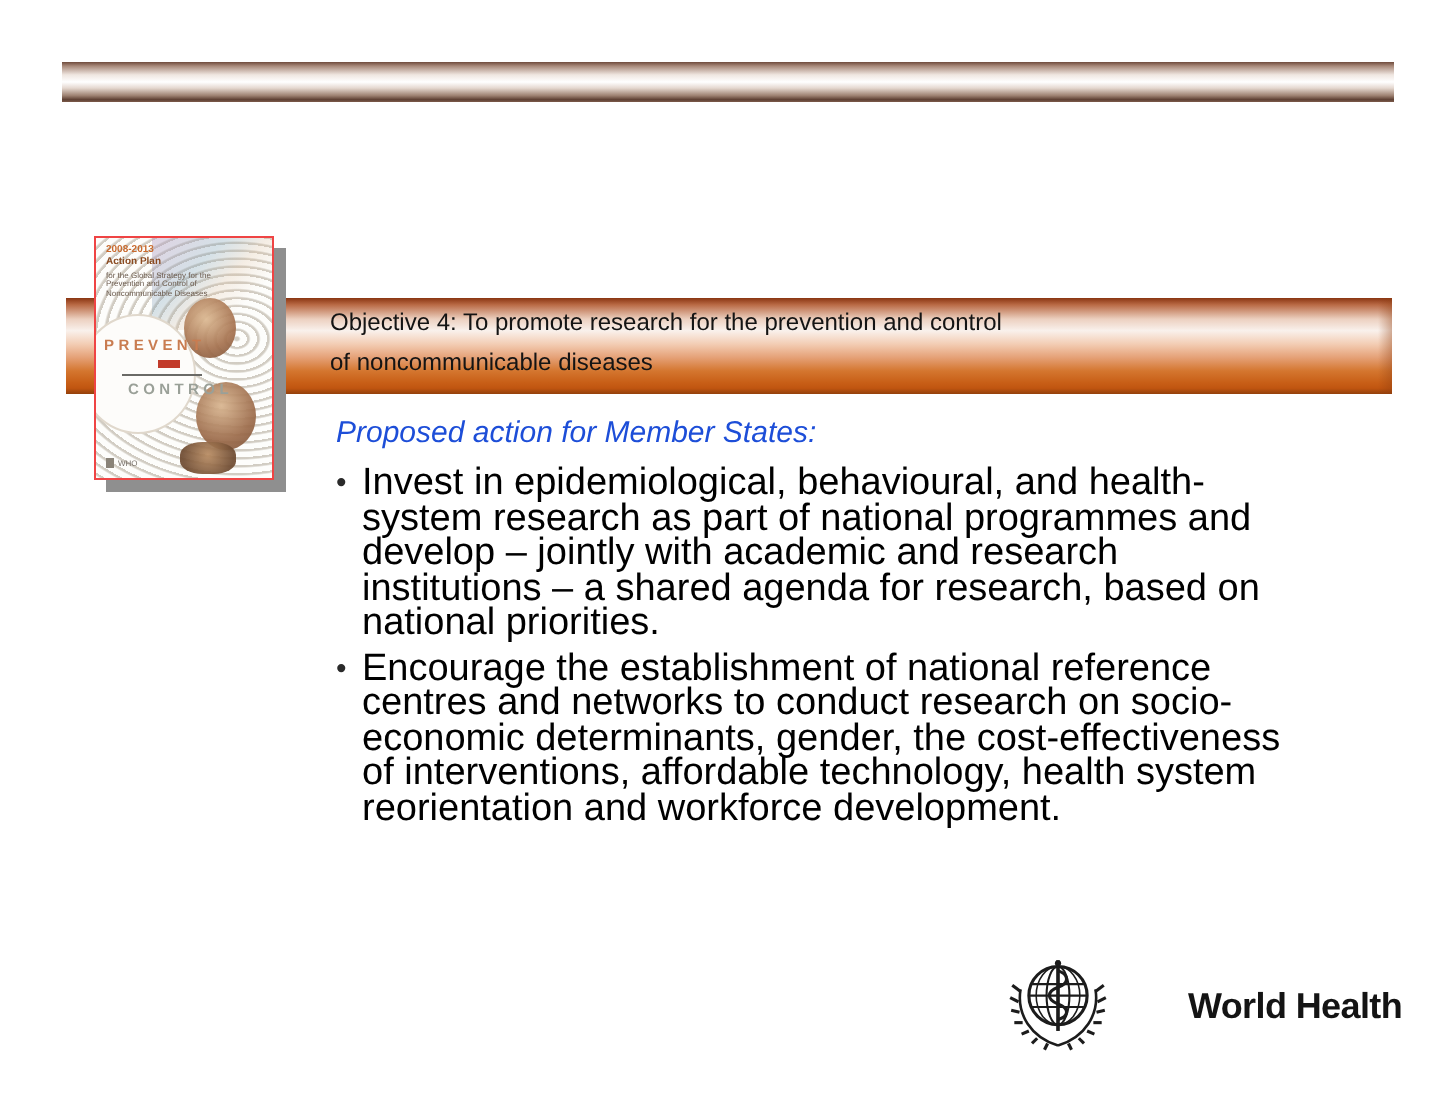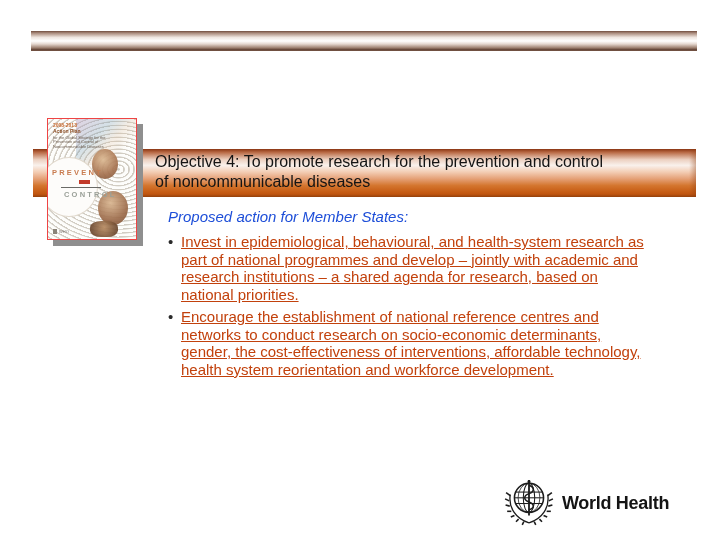--- a/index.html
+++ b/index.html
@@ -23,21 +23,21 @@
       var(--banner-dark-edge) 0%, #b96a45 7%, #ecd0c0 22%, #f9f1ec 34%,
       #f3cdb4 48%, #e5a177 62%, #d4762f 76%, #c85f17 88%,
       var(--banner-orange) 94%, #93400c 100%);
     box-sizing:border-box;padding:3px 8px 0 122px;
   }
   .title-banner::after{
     content:"";position:absolute;top:0;right:0;width:7px;height:100%;
     background:linear-gradient(90deg, rgba(140,60,15,0) 0%, rgba(140,60,15,.38) 100%);
   }
   .title-line{
-    font-size:16px;line-height:19.5px;color:#141414;white-space:nowrap;
+    font-size:12px;line-height:19.5px;color:#141414;white-space:nowrap;margin-left:10px;
   }
 
   
   .book{
     position:absolute;left:47px;top:118px;width:90px;height:122px;z-index:2;
     background:#fdfdfb;border:1px solid #ef4444;box-sizing:border-box;
     box-shadow:6px 6px 0 0 #8f8f8f;overflow:hidden;
   }
   .rings{
     position:absolute;inset:0;
@@ -81,28 +81,28 @@
   }
   .cover-footer-mark{position:absolute;left:5px;bottom:5px;font-size:4px;color:#77706a;
     border-left:4px solid #8a8378;padding-left:2px;}
 
   
   .content{position:absolute;left:168px;top:208px;width:470px;}
   .kicker{font-style:italic;font-size:15px;line-height:18px;color:#1d4ed8;}
   .bullets{list-style:none;margin:7px 0 0 0;padding:0;}
   .bullets li{
     position:relative;padding-left:13px;margin-bottom:5px;
-    font-size:15px;line-height:17.5px;color:#c2410c;width:465px;text-decoration:underline;
+    font-size:19px;line-height:17.5px;color:#000000;width:465px;
   }
   .bullets li::before{
     content:"\2022";position:absolute;left:0;top:0;color:#2a2a2a;font-size:15px;
   }
 
   
-  .who{position:absolute;left:503px;top:477px;display:flex;align-items:center;}
+  .who{position:absolute;left:503px;top:477px;display:flex;align-items:center;gap:32px;}
   .who-emblem{width:52px;height:52px;flex:0 0 auto;}
   .who-text{margin-left:7px;font-weight:bold;font-size:18px;line-height:17px;
     letter-spacing:-0.3px;color:#141414;}
 </style>
 </head>
 <body>
 
 <div class="slide">
 
   <div class="top-bar"></div>

